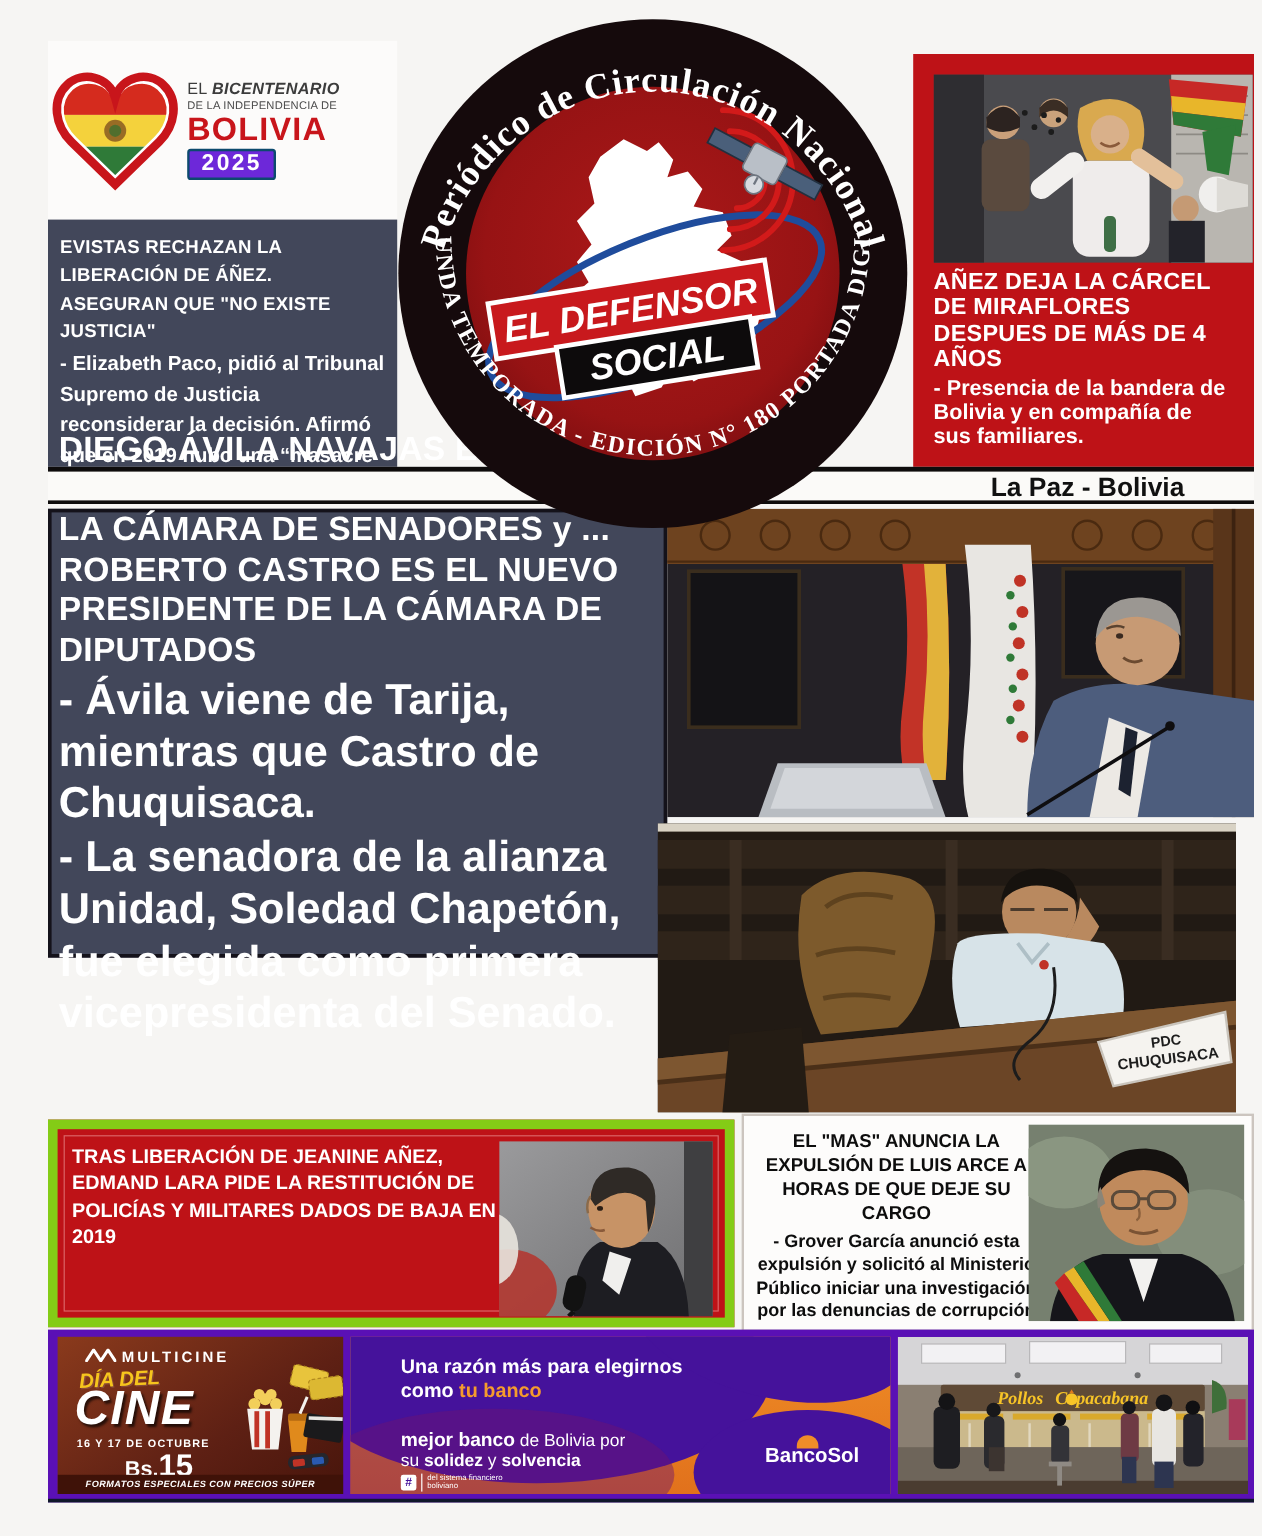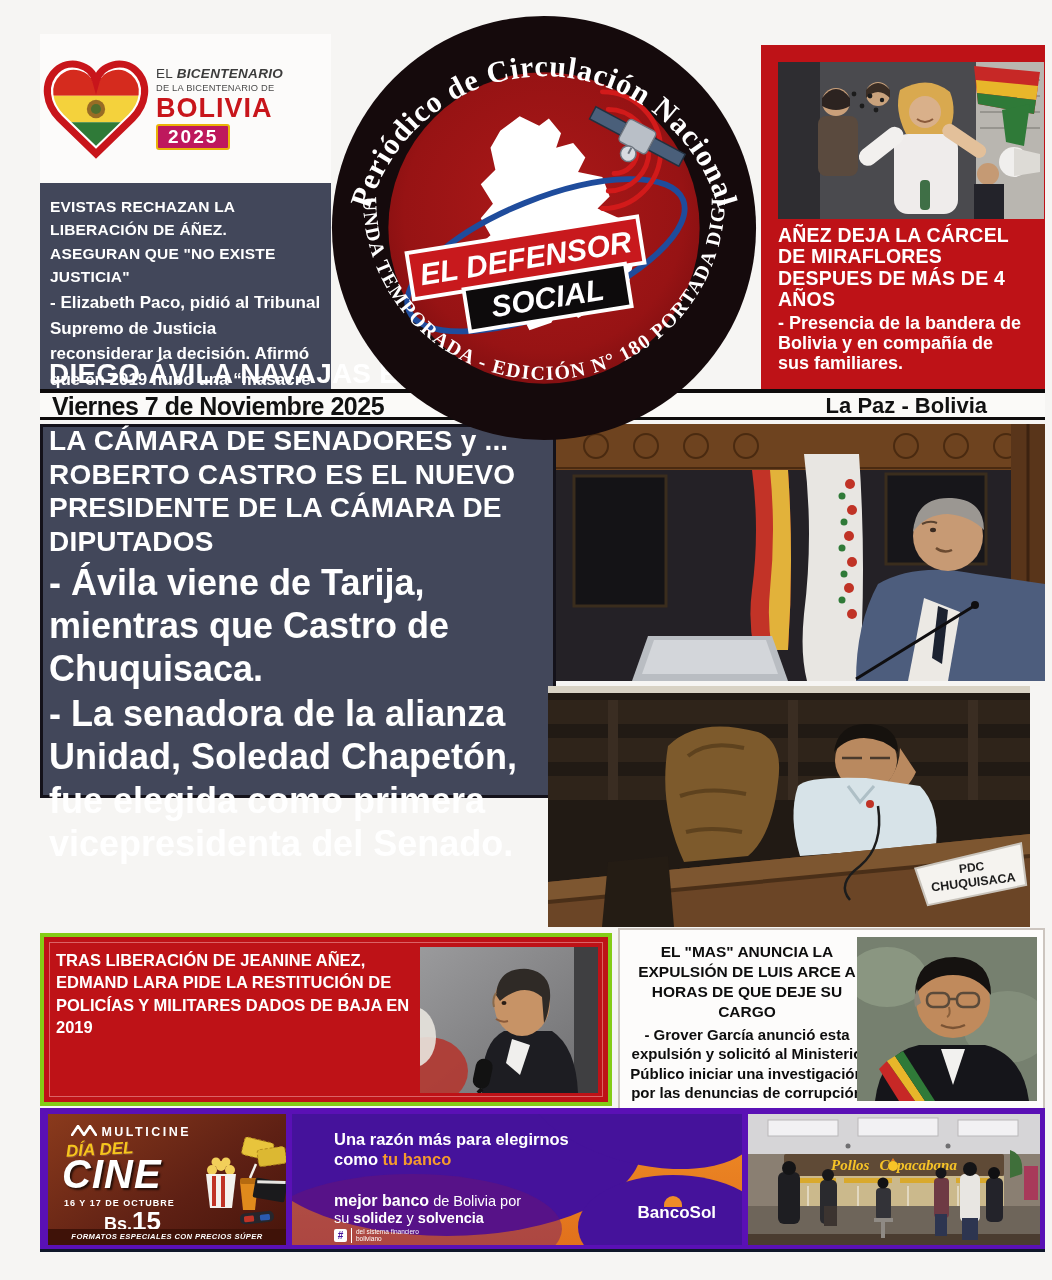--- a/index.html
+++ b/index.html
@@ -7,22 +7,22 @@
         font-family:"Liberation Sans",sans-serif;}
   .abs{position:absolute;}
 
   
   .bicard{left:40px;top:34px;width:291px;height:149px;background:#fcfbfa;display:flex;align-items:center;}
   .bictext{margin-left:4px;line-height:1.05;}
   .bic1{font-size:13.5px;color:#3c3c3c;letter-spacing:.3px;}
   .bic1 .el{font-weight:400;} .bic1 .bicen{font-weight:800;font-style:italic;}
   .bic2{font-size:9.3px;color:#4a4a4a;margin-top:2px;letter-spacing:.2px;}
   .bic3{font-size:27px;font-weight:800;color:#c8151b;letter-spacing:1px;margin-top:1px;}
-  .bic4{display:inline-block;background:#be185d;color:#fff;font-weight:800;font-size:19px;
-        padding:1px 10px;border:2px solid #eab308;border-radius:3px;margin-top:1px;letter-spacing:2px;}
+  .bic4{display:inline-block;background:#6d28d9;color:#fff;font-weight:800;font-size:19px;
+        padding:1px 10px;border:2px solid #0c4a6e;border-radius:3px;margin-top:1px;letter-spacing:2px;}
 
   
   .newsbox{color:#fff;text-align:left;font-weight:700;}
   .navybox{background:#42475a;}
   .redbox{background:#be1217;}
   .tl-story{left:40px;top:183px;width:291px;height:207px;padding:12px 10px;box-sizing:border-box;}
   .tl-story .news-headline{font-size:15.5px;line-height:1.5;letter-spacing:.2px;}
   .tl-story .news-body{font-size:17px;line-height:1.5;margin-top:2px;}
 
   .tr-story{left:761px;top:45px;width:284px;height:345px;box-sizing:border-box;padding:17px;}
@@ -41,21 +41,21 @@
 
   
   .main-story{left:40px;top:424px;width:516px;height:374px;border:3px solid #14121a;box-sizing:border-box;
               padding:10px 6px;display:flex;flex-direction:column;justify-content:center;}
   .main-story .news-headline{font-size:28px;line-height:1.2;letter-spacing:.2px;}
   .main-story .news-body{font-size:36px;line-height:1.2;margin-top:2px;}
   .photo1{left:556px;top:424px;width:489px;height:257px;}
   .photo2{left:548px;top:686px;width:482px;height:241px;}
 
   
-  .bl-story{left:40px;top:933px;width:572px;height:173px;border:4px solid #84cc16;box-sizing:border-box;}
+  .bl-story{left:40px;top:933px;width:572px;height:173px;border:8px solid #84cc16;box-sizing:border-box;}
   .bl-inner{position:absolute;inset:5px;border:1px solid rgba(255,200,200,.45);}
   .bl-text{position:absolute;left:12px;top:12px;width:372px;}
   .bl-text .news-headline{font-size:16.5px;line-height:1.35;}
   .bl-text .news-body{font-size:15.5px;line-height:1.35;margin-top:2px;}
   .bl-photo{position:absolute;right:10px;top:10px;width:178px;height:146px;}
 
   .br-story{left:618px;top:928px;width:427px;height:182px;background:#fdfcfb;border:2px solid #ccc5bf;
             box-sizing:border-box;color:#0d0d0d;text-align:center;font-weight:700;}
   .br-text{position:absolute;left:6px;top:12px;width:242px;}
   .br-text .news-headline{font-size:15.5px;line-height:1.3;}
@@ -125,21 +125,21 @@
         <circle cx="55" cy="51" r="5" fill="#3f6f2f" opacity=".8"></circle>
       </g>
       <path d="M55 26 C50 10 30 6 19 16 C6 28 10 46 22 58 L55 90 L88 58 C100 46 104 28 91 16 C80 6 60 10 55 26 Z" fill="none" stroke="#ffffff" stroke-width="4"></path>
       <path d="M55 24 C50 6 28 2 16 13 C2 26 6 47 19 60 L55 95 L91 60 C104 47 108 26 94 13 C82 2 60 6 55 24 Z" fill="none" stroke="#c8151b" stroke-width="7"></path>
     </svg>
     <div class="bictext">
       <div class="bic1">
         <span class="el">EL</span>
         <span class="bicen">BICENTENARIO</span>
       </div>
-      <div class="bic2">DE LA BICENTENARIO DE</div>
+      <div class="bic2">DE LA INDEPENDENCIA DE</div>
       <div class="bic3">BOLIVIA</div>
       <div class="bic4">2025</div>
     </div>
   </div>
 
   <div class="abs newsbox navybox tl-story">
     <p class="news-headline">EVISTAS RECHAZAN LA LIBERACIÓN DE ÁÑEZ. ASEGURAN QUE "NO EXISTE JUSTICIA"</p>
     <p class="news-body">- Elizabeth Paco, pidió al Tribunal Supremo de Justicia reconsiderar la decisión. Afirmó que en 2019 hubo una “masacre total”.</p>
   </div>
 
@@ -224,21 +224,20 @@
         <polygon points="236,86 262,92 262,110 236,114" fill="#dddbd6"></polygon>
       <rect x="142" y="118" width="10" height="30" rx="4" fill="#3f6f46"></rect>
       <circle cx="210" cy="112" r="11" fill="#c59a74"></circle>
         <rect x="196" y="122" width="30" height="35" fill="#23232a"></rect>
     </svg>
     <p class="news-headline">AÑEZ DEJA LA CÁRCEL DE MIRAFLORES DESPUES DE MÁS DE 4 AÑOS</p>
     <p class="news-body">- Presencia de la bandera de Bolivia y en compañía de sus familiares.</p>
   </div>
 
   <div class="abs datestrip">
-    <span class="dateleft">Viernes 7 de Noviembre 2025</span>
     <span class="dateright">La Paz - Bolivia</span>
   </div>
 
   <div class="abs newsbox navybox main-story">
     <p class="news-headline">DIEGO ÁVILA NAVAJAS ES ELEGIDO COMO PRESIDENTE DE LA CÁMARA DE SENADORES y ... ROBERTO CASTRO ES EL NUEVO PRESIDENTE DE LA CÁMARA DE DIPUTADOS</p>
     <p class="news-body">- Ávila viene de Tarija, mientras que Castro de Chuquisaca.</p>
     <p class="news-body">- La senadora de la alianza Unidad, Soledad Chapetón, fue elegida como primera vicepresidenta del Senado.</p>
   </div>
 
   <svg class="abs photo1" viewBox="0 0 489 257" preserveAspectRatio="none">

